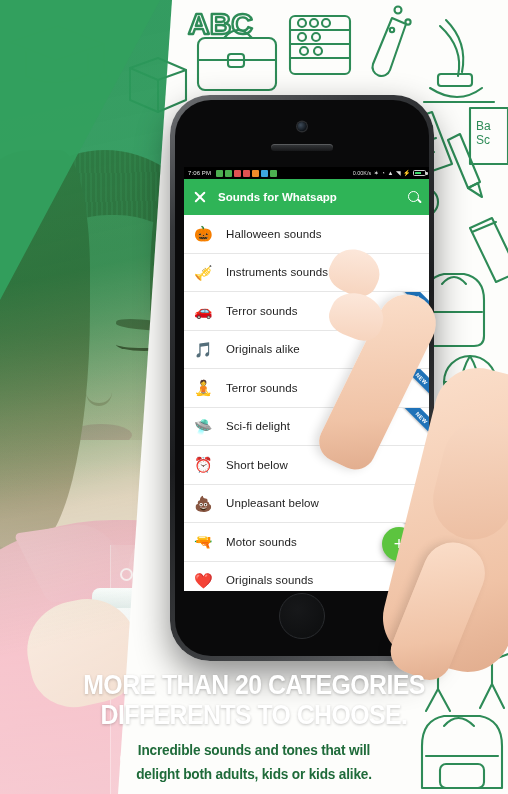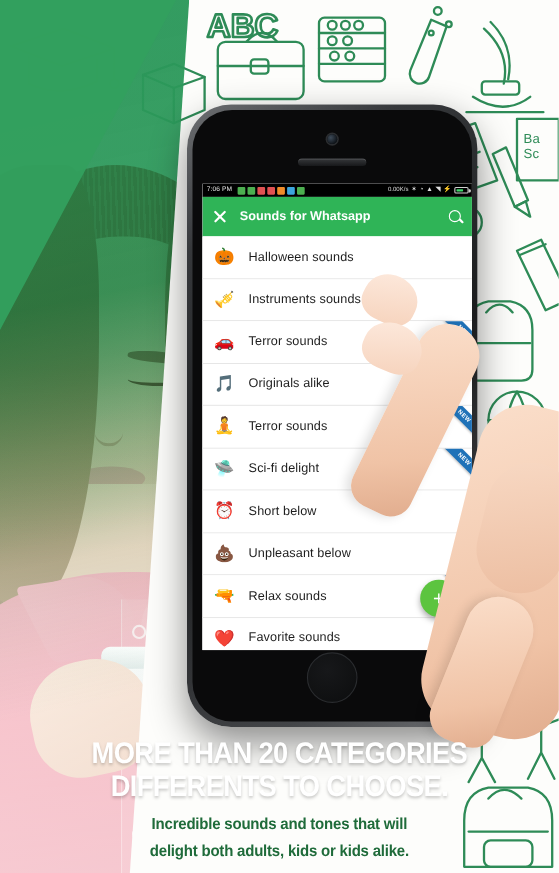--- a/index.html
+++ b/index.html
@@ -491,26 +491,26 @@
           <div class="row">
             <span class="row-emoji">⏰</span>
             <span class="row-label">Short below</span>
           </div>
           <div class="row">
             <span class="row-emoji">💩</span>
             <span class="row-label">Unpleasant below</span>
           </div>
           <div class="row">
             <span class="row-emoji">🔫</span>
-            <span class="row-label">Relax sounds</span>
+            <span class="row-label">Motor sounds</span>
             <span class="ribbon" style="background: rgb(31, 114, 184);">NEW</span>
           </div>
           <div class="row">
             <span class="row-emoji">❤️</span>
-            <span class="row-label">Favorite sounds</span>
+            <span class="row-label">Originals sounds</span>
             <span class="ribbon" style="background: rgb(31, 114, 184);">NEW</span>
           </div>
         </div>
 
       <div id="fab">+</div>
     </div>
   </div>
 </div>
 
 <div id="hand">

